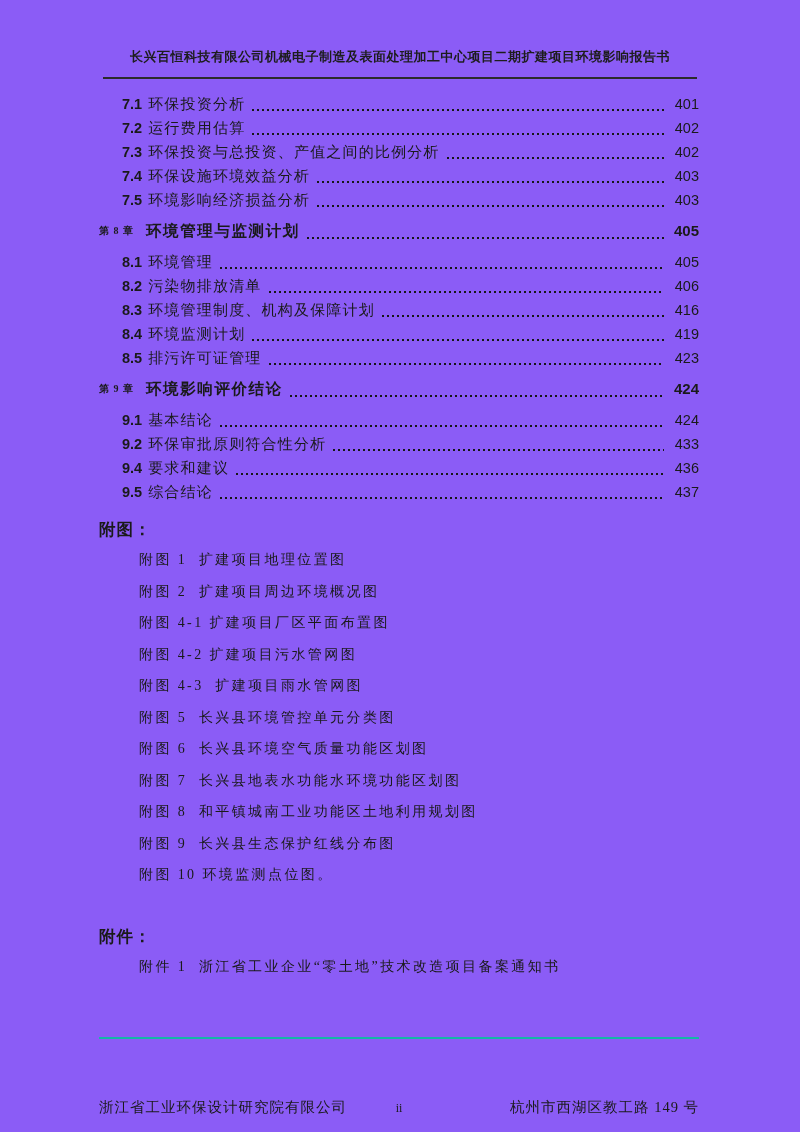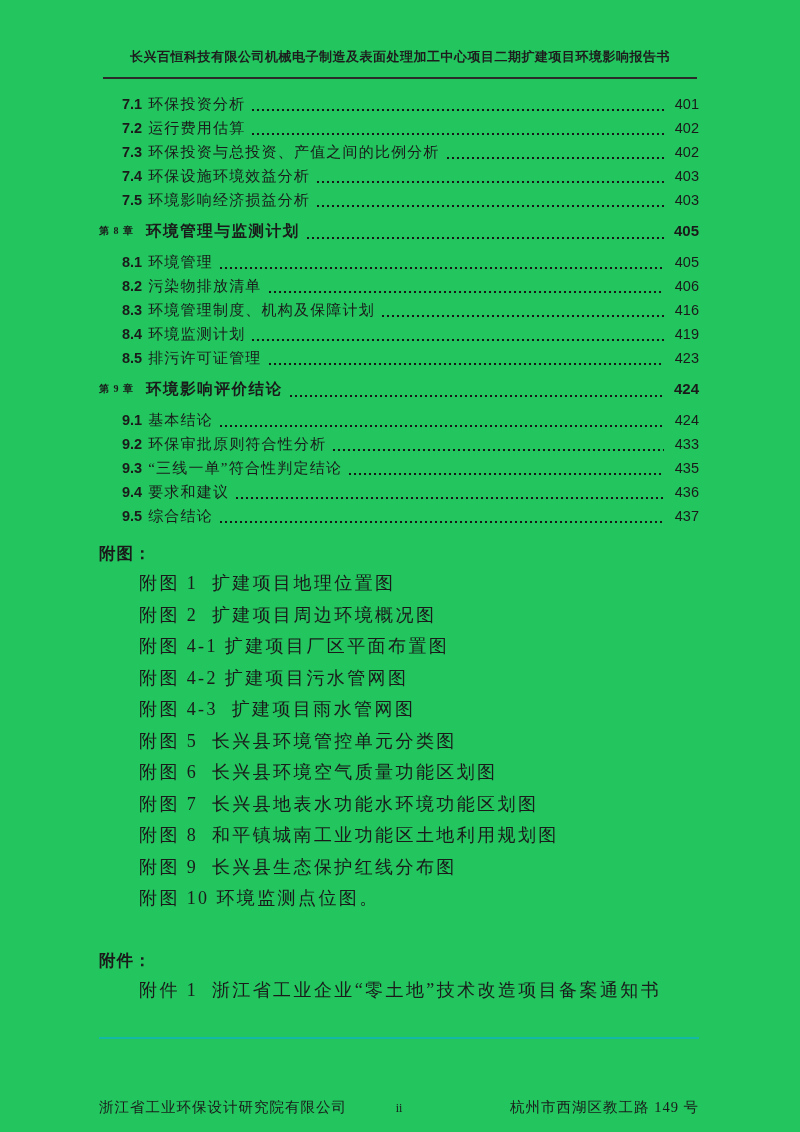--- a/index.html
+++ b/index.html
@@ -1,21 +1,21 @@
 <!DOCTYPE html>
 <html lang="zh"><head>
 <meta charset="utf-8">
 <style>
   html, body { margin: 0; padding: 0; background: #888; }
   .page {
     position: relative;
     width: 800px;
     height: 1132px;
     margin: 0 auto;
-    background: #22c55e;
+    background: #8b5cf6;
     color: #1a1a1a;
     font-family: "Liberation Serif", "DejaVu Serif", serif;
     overflow: hidden;
   }
 
   
   .doc-header { position: absolute; top: 0; left: 0; right: 0; }
   .doc-title {
     margin-top: 48px;
     text-align: center;
@@ -93,21 +93,21 @@
     height: 28px;
     line-height: 28px;
     font-size: 16.5px;
     font-weight: bold;
     letter-spacing: 1px;
   }
   .sec-heading.attach { margin-top: 32px; }
   .plain-list .item {
     height: 31.5px;
     line-height: 31.5px;
-    font-size: 18px;
+    font-size: 14px;
     letter-spacing: 2.4px;
     padding-left: 40px;
     white-space: pre;
   }
 
   
   .doc-footer {
     position: absolute;
     top: 1037px;
     left: 99px;
@@ -211,26 +211,20 @@
           <span class="num">9.1</span>
           <span class="txt">基本结论</span>
           <span class="dots"></span>
           <span class="pg">424</span>
         </div>
         <div class="toc-row entry">
           <span class="num">9.2</span>
           <span class="txt">环保审批原则符合性分析</span>
           <span class="dots"></span>
           <span class="pg">433</span>
-        </div>
-        <div class="toc-row entry">
-          <span class="num">9.3</span>
-          <span class="txt">“三线一单”符合性判定结论</span>
-          <span class="dots"></span>
-          <span class="pg">435</span>
         </div>
         <div class="toc-row entry">
           <span class="num">9.4</span>
           <span class="txt">要求和建议</span>
           <span class="dots"></span>
           <span class="pg">436</span>
         </div>
         <div class="toc-row entry">
           <span class="num">9.5</span>
           <span class="txt">综合结论</span>

